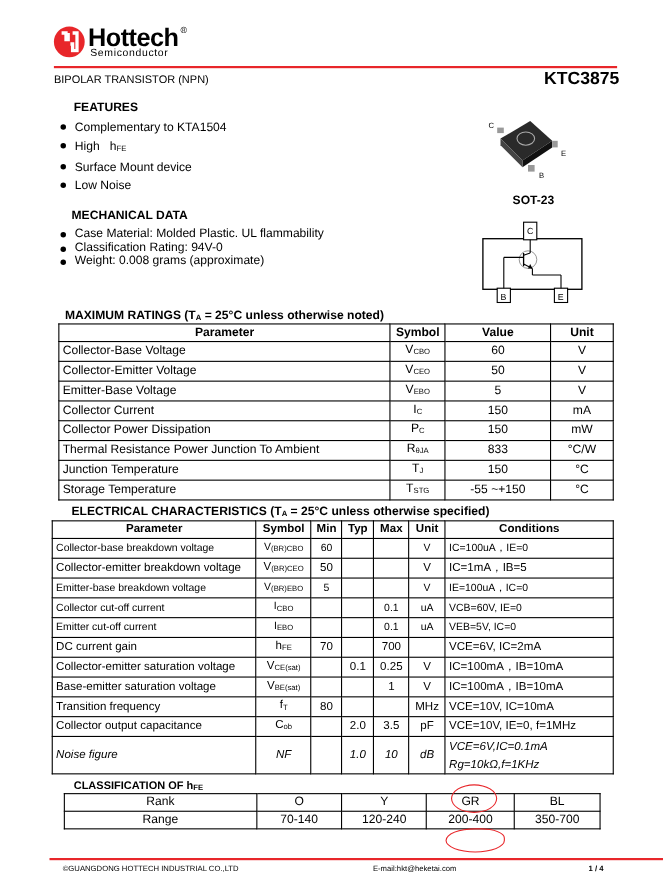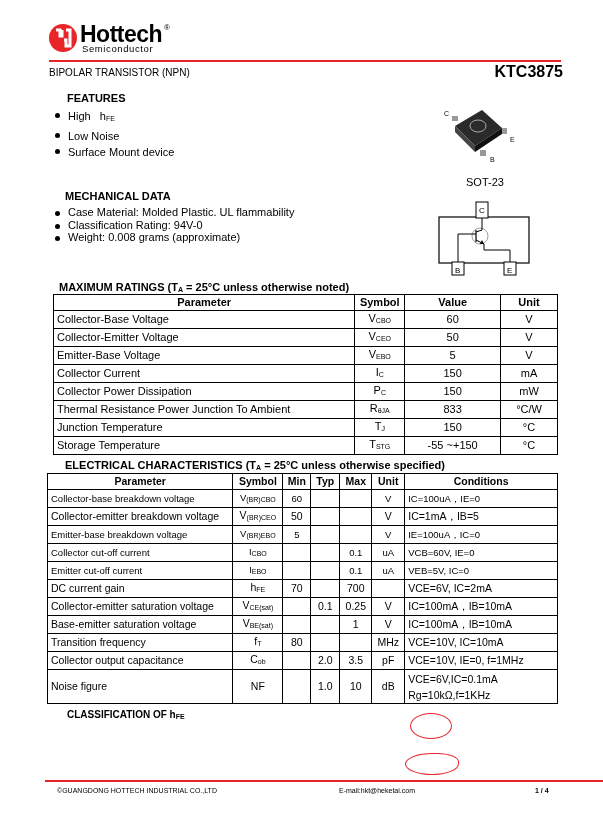--- a/index.html
+++ b/index.html
@@ -39,23 +39,24 @@
   <span class="logo-text">Hottech</span>
   <span class="logo-reg">®</span>
   <span class="logo-sub">Semiconductor</span>
 </div>
 <div class="abs part">KTC3875</div>
 <div class="abs redline" style="top:60px;"></div>
 <div class="abs subtitle">BIPOLAR TRANSISTOR (NPN)</div>
 
 <div class="abs h-sec" style="left:55px;top:92px;">FEATURES</div>
 <ul class="abs feat" style="left:53px;top:108px;line-height:16.5px;">
+  <li>Complementary to KTA1504</li>
   <li><span>High</span>&nbsp;&nbsp;&nbsp;<span>h</span><span class="sub">FE</span></li>
+  <li>Surface Mount device</li>
   <li>Low Noise</li>
-  <li>Surface Mount device</li>
 </ul>
 
 <div class="abs h-sec" style="left:53px;top:190px;">MECHANICAL DATA</div>
 <ul class="abs feat" style="left:53px;top:206px;line-height:12.5px;">
   <li>Case Material: Molded Plastic. UL flammability</li>
   <li>Classification Rating: 94V-0</li>
   <li>Weight: 0.008 grams (approximate)</li>
 </ul>
 
 <div class="abs" style="left:440px;top:104px;width:80px;height:60px;">
@@ -65,21 +66,21 @@
     <polygon points="15,22 35,42 35,48 15,28" fill="#444"></polygon>
     <ellipse cx="38" cy="22" rx="8" ry="6" fill="none" stroke="#aaa" stroke-width="1"></ellipse>
     <rect x="12" y="12" width="6" height="5" fill="#999"></rect>
     <rect x="62" y="24" width="5" height="6" fill="#999"></rect>
     <rect x="40" y="46" width="6" height="6" fill="#999"></rect>
     <text x="4" y="12" font-size="7" font-family="Liberation Sans, sans-serif">C</text>
     <text x="70" y="38" font-size="7" font-family="Liberation Sans, sans-serif">E</text>
     <text x="50" y="58" font-size="7" font-family="Liberation Sans, sans-serif">B</text>
   </svg>
 </div>
-<div class="abs" style="left:466px;top:176px;font-size:11px;font-weight:normal;">SOT-23</div>
+<div class="abs" style="left:466px;top:176px;font-size:11px;font-weight:bold;">SOT-23</div>
 
 <div class="abs" style="left:436px;top:200px;width:96px;height:76px;">
   <svg width="96" height="76" viewBox="0 0 96 76">
     <rect x="3" y="17" width="90" height="46" fill="#fff" stroke="#000" stroke-width="1.2"></rect>
     <rect x="40" y="2" width="12" height="16" fill="#fff" stroke="#000" stroke-width="1"></rect>
     <rect x="16" y="62" width="12" height="13" fill="#fff" stroke="#000" stroke-width="1"></rect>
     <rect x="68" y="62" width="12" height="13" fill="#fff" stroke="#000" stroke-width="1"></rect>
     <text x="43" y="13" font-size="8" font-family="Liberation Sans, sans-serif">C</text>
     <text x="19" y="73" font-size="8" font-family="Liberation Sans, sans-serif">B</text>
     <text x="71" y="73" font-size="8" font-family="Liberation Sans, sans-serif">E</text>
@@ -267,21 +268,21 @@
       </tr>
   <tr>
         <td>Collector output  capacitance</td>
         <td class="c"><span>C</span><span class="sub">ob</span></td>
         <td class="c"></td>
         <td class="c">2.0</td>
         <td class="c">3.5</td>
         <td class="c">pF</td>
         <td>VCE=10V, IE=0, f=1MHz</td>
       </tr>
-  <tr style="height:34px;">
+  <tr style="height:34px;font-style:italic;">
         <td>Noise figure</td>
         <td class="c"><span>NF</span></td>
         <td class="c"></td>
         <td class="c">1.0</td>
         <td class="c">10</td>
         <td class="c">dB</td>
         <td style="line-height:16px;">
           <div>VCE=6V,IC=0.1mA</div>
           <div>Rg=10kΩ,f=1KHz</div>
         </td>
@@ -292,20 +293,34 @@
 <div class="abs h-sec" style="left:55px;top:709px;font-size:10px;"><span>CLASSIFICATION OF  h</span><span class="sub">FE</span></div>
 <table class="outer" style="left:58px;top:721px;width:488px;">
   <colgroup>
       <col style="width:175px">
       <col style="width:78px">
       <col style="width:77px">
       <col style="width:80px">
       <col style="width:78px">
     </colgroup>
   <tbody>
+      <tr>
+        <td class="c">Rank</td>
+        <td class="c">O</td>
+        <td class="c">Y</td>
+        <td class="c">GR</td>
+        <td class="c">BL</td>
+      </tr>
+  <tr>
+        <td class="c">Range</td>
+        <td class="c">70-140</td>
+        <td class="c">120-240</td>
+        <td class="c">200-400</td>
+        <td class="c">350-700</td>
+      </tr>
 </tbody>
   </table>
 <div class="circ" style="left:410px;top:713px;width:40px;height:24px;"></div>
 <div class="circ" style="left:405px;top:753px;width:52px;height:20px;border-radius:50% 40% 50% 50%;"></div>
 
 <div class="abs redline" style="top:780px;left:45px;width:558px;"></div>
 <div class="abs footer" style="left:57px;top:787px;">©GUANGDONG HOTTECH INDUSTRIAL CO.,LTD</div>
 <div class="abs footer" style="left:339px;top:787px;">E-mail:hkt@heketai.com</div>
 <div class="abs footer" style="left:535px;top:787px;font-weight:bold;">1 / 4</div>
 

